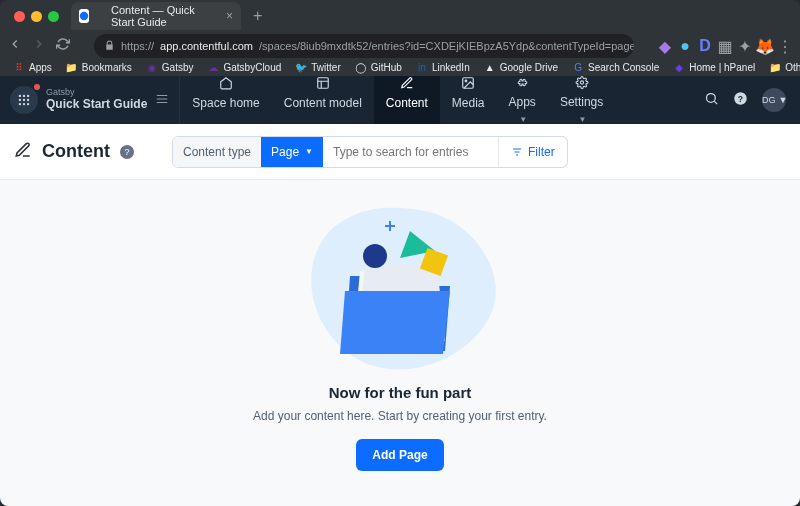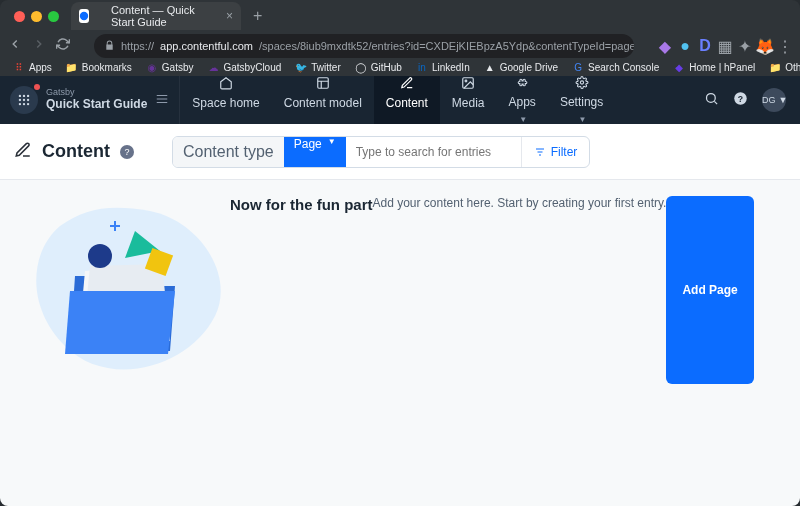--- a/index.html
+++ b/index.html
@@ -46,30 +46,30 @@
   .top-right { margin-left: auto; display: flex; align-items: center; gap: 14px; padding: 0 14px; }
   .top-right svg { width: 15px; height: 15px; }
   .avatar { width: 24px; height: 24px; border-radius: 50%; background: #3d4a5c; font-size: 9px; display: flex; align-items: center; justify-content: flex-start; color: #cfd9e4; }
   
   
   .page-hdr { background: #fff; height: 56px; display: flex; align-items: center; padding: 0 14px; gap: 10px; border-bottom: 1px solid #e5e8ed; }
   .page-hdr .pg-ic { color: #2a3039; }
   .page-hdr h1 { font-size: 18px; font-weight: 700; color: #1b2733; }
   .help-dot { width: 14px; height: 14px; border-radius: 50%; background: #67728a; color: #fff; font-size: 9px; display: flex; align-items: center; justify-content: center; }
   .search-pill { margin-left: 28px; display: flex; align-items: center; border: 1px solid #d3dce6; border-radius: 6px; height: 32px; overflow: hidden; }
-  .ct-label { padding: 0 10px; color: #536171; font-size: 16px; background: #f4f6f8; height: 100%; display: flex; align-items: center; }
-  .ct-val { background: #0b6cff; color: #fff; padding: 0 10px; height: 100%; display: flex; align-items: flex-start; gap: 6px; font-size: 12px; }
+  .ct-label { padding: 0 10px; color: #536171; font-size: 12px; background: #f4f6f8; height: 100%; display: flex; align-items: center; }
+  .ct-val { background: #0b6cff; color: #fff; padding: 0 10px; height: 100%; display: flex; align-items: center; gap: 6px; font-size: 12px; }
   .ct-val .chev { font-size: 8px; }
   .search-in { flex: 1; padding: 0 10px; font-size: 12px; color: #0369a1; border: none; outline: none; min-width: 170px; }
   .filter-btn { display: flex; align-items: center; gap: 5px; padding: 0 12px; color: #0b6cff; font-size: 12px; height: 100%; border-left: 1px solid #e5e8ed; }
   .filter-btn svg { width: 12px; height: 12px; }
   
   
   .main-area { background: #f7f9fa; height: calc(506px - 70px - 48px - 56px); overflow: auto; padding-top: 10px; }
-  .empty-state { display: flex; text-align: center; padding: 6px 20px 20px; }
+  .empty-state { display: flex; flex-direction: column; align-items: center; text-align: center; padding: 6px 20px 20px; }
   .illustration { width: 210px; height: 180px; position: relative; margin-bottom: 8px; }
   .blob { position: absolute; inset: 0; }
   .h2 { font-size: 15px; font-weight: 700; color: #1b2733; margin-bottom: 8px; }
   .sub { font-size: 12px; color: #536171; margin-bottom: 16px; }
   .primary-btn { background: #0b6cff; color: #fff; border: none; border-radius: 6px; padding: 9px 16px; font-size: 12px; font-weight: 600; cursor: pointer; }
 </style>
 </head>
 <body>
 
 <div class="browser-chrome">

